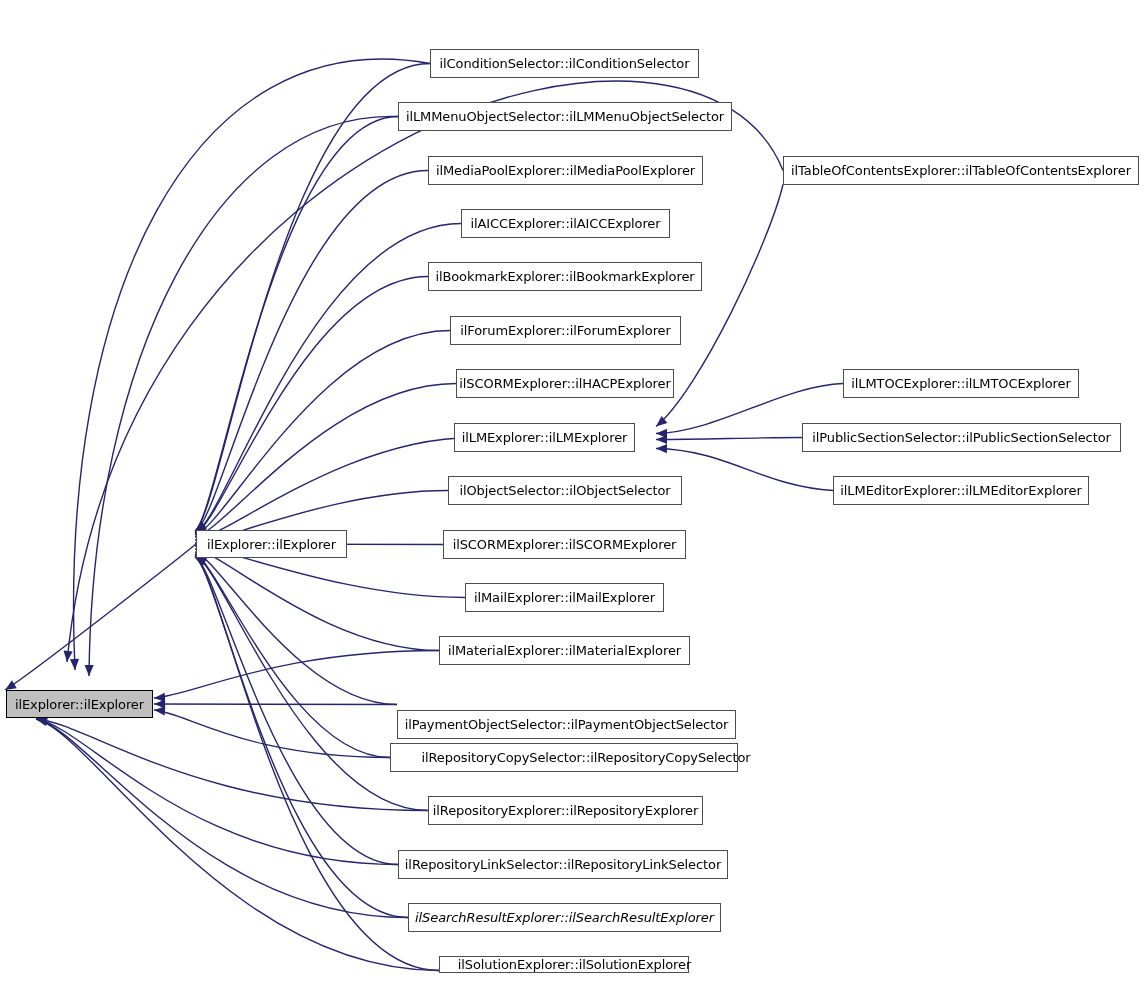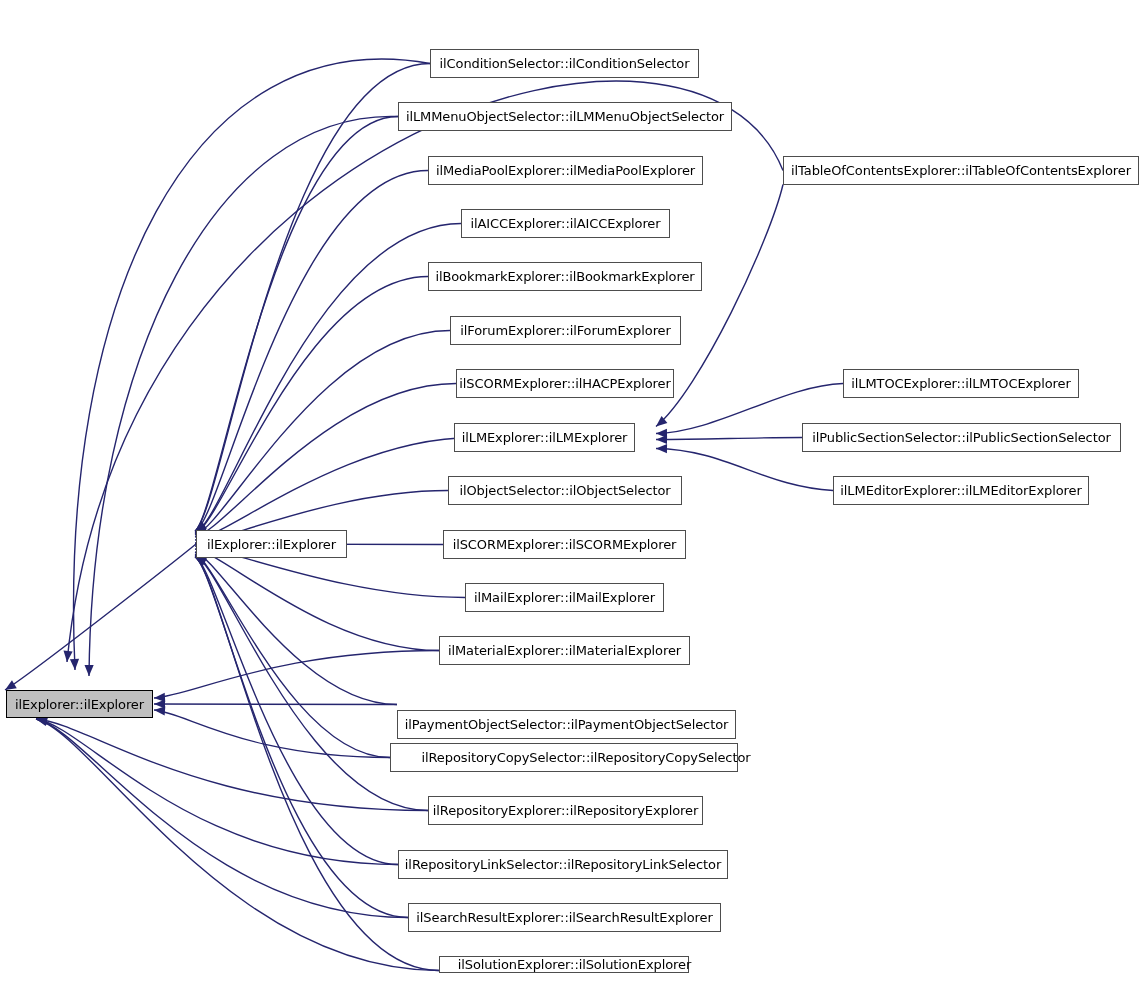--- a/index.html
+++ b/index.html
@@ -167,21 +167,21 @@
       </div>
       <div class="node" style="left: 390px; top: 743px; width: 348px; height: 29px; padding-left: 44px;">
         <span>ilRepositoryCopySelector::ilRepositoryCopySelector</span>
       </div>
       <div class="node" style="left: 428px; top: 796px; width: 275px; height: 29px;">
         <span>ilRepositoryExplorer::ilRepositoryExplorer</span>
       </div>
       <div class="node" style="left: 398px; top: 850px; width: 330px; height: 29px;">
         <span>ilRepositoryLinkSelector::ilRepositoryLinkSelector</span>
       </div>
-      <div class="node" style="left: 408px; top: 903px; width: 313px; height: 29px;">
+      <div class="node" style="left: 408px; top: 903px; width: 313px; height: 29px; font-style: italic;">
         <span>ilSearchResultExplorer::ilSearchResultExplorer</span>
       </div>
       <div class="node" style="left: 439px; top: 956px; width: 250px; height: 17px; padding-left: 21px;">
         <span>ilSolutionExplorer::ilSolutionExplorer</span>
       </div>
       <div class="node" style="left: 783px; top: 156px; width: 356px; height: 29px;">
         <span>ilTableOfContentsExplorer::ilTableOfContentsExplorer</span>
       </div>
       <div class="node" style="left: 843px; top: 369px; width: 236px; height: 29px;">
         <span>ilLMTOCExplorer::ilLMTOCExplorer</span>

